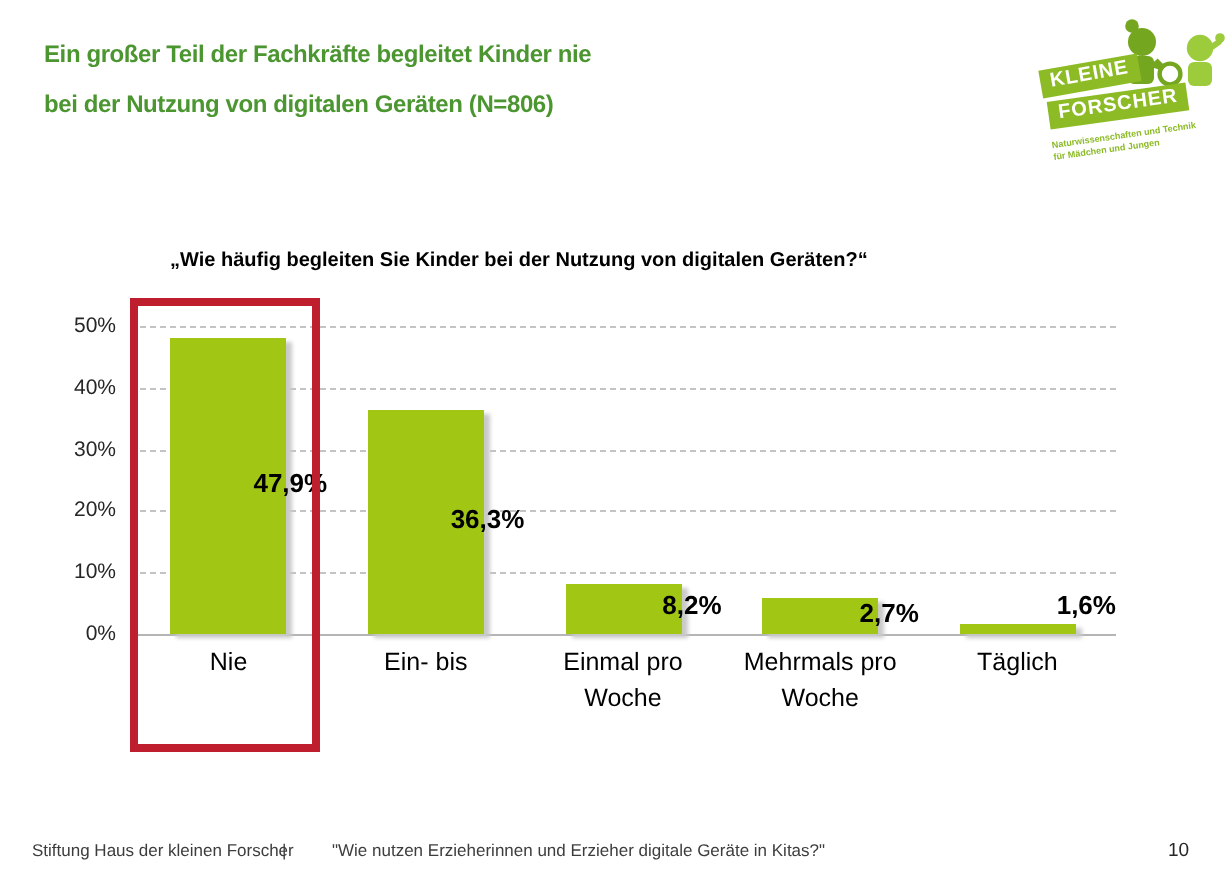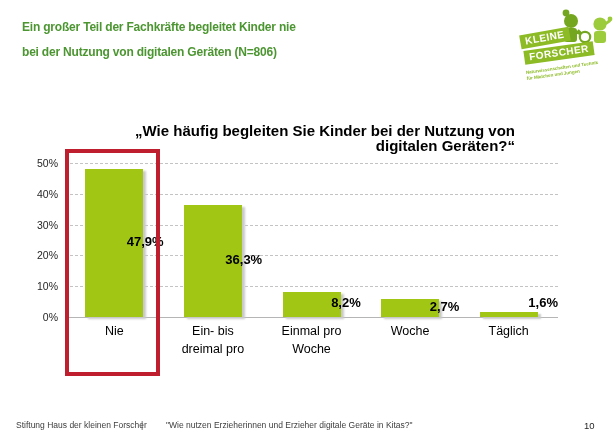--- a/index.html
+++ b/index.html
@@ -24,22 +24,22 @@
   }
   .ribbon.r1 { left:4px;  top:25px; font-size:10px; padding:1px 5px 2px; transform:rotate(-10deg); }
   .ribbon.r2 { left:8px;  top:40px; font-size:10px; padding:1px 5px 2px; transform:rotate(-8deg); }
   .logo-tagline {
     position:absolute; left:10px; top:59px; color:#8CBB26; font-size:4.5px;
     line-height:5.5px; transform:rotate(-8deg); white-space:nowrap; font-weight:bold;
   }
 
   
   .chart-title {
-    position:absolute; left:85px; top:124px; width:430px; text-align:right;
-    font-size:15px; font-weight:bold; color:#000000; line-height:14.5px;
+    position:absolute; left:85px; top:124px; width:430px; text-align:left;
+    font-size:10px; font-weight:bold; color:#000000; line-height:14.5px;
   }
   .plot  { position:absolute; left:65px; top:163px; width:493px; height:154px; }
   .yaxis { position:absolute; left:14px; top:163px; width:44px; height:154px;
            font-size:10.5px; color:#262626; }
   .ytick { position:absolute; right:0; text-align:right; white-space:nowrap; }
   .gridline { position:absolute; left:0; width:100%; height:0;
               border-top:1px dashed #c3c3c3; }
   .gridline.zero { border-top:1px solid #b5b5b5; }
   .bar { position:absolute; box-shadow:3px 2px 2px #c9c9c9; }
   .vlabel { position:absolute; text-align:right; font-weight:bold;
@@ -121,27 +121,27 @@
       <div class="vlabel" style="left: 295.8px; width: 98.6px; top: 135.76px;">2,7%</div>
       <div class="bar" style="left: 414.7px; width: 58px; top: 149.072px; height: 4.928px; background: rgb(162, 198, 20);"></div>
       <div class="vlabel" style="left: 394.4px; width: 98.6px; top: 132.072px;">1,6%</div>
     </div>
   <div class="xaxis">
       <div class="xlabel" style="left: 0px; width: 98.6px;">
         <div>Nie</div>
       </div>
       <div class="xlabel" style="left: 98.6px; width: 98.6px;">
         <div>Ein- bis</div>
-        <div>dreimal pro</div>
       </div>
       <div class="xlabel" style="left: 197.2px; width: 98.6px;">
         <div>Einmal pro</div>
         <div>Woche</div>
       </div>
       <div class="xlabel" style="left: 295.8px; width: 98.6px;">
+        <div>Mehrmals pro</div>
         <div>Woche</div>
       </div>
       <div class="xlabel" style="left: 394.4px; width: 98.6px;">
         <div>Täglich</div>
       </div>
     </div>
   <div class="highlight-box" style="border-color: rgb(190, 30, 45);"></div>
 </div>
 
 <div class="footer">

